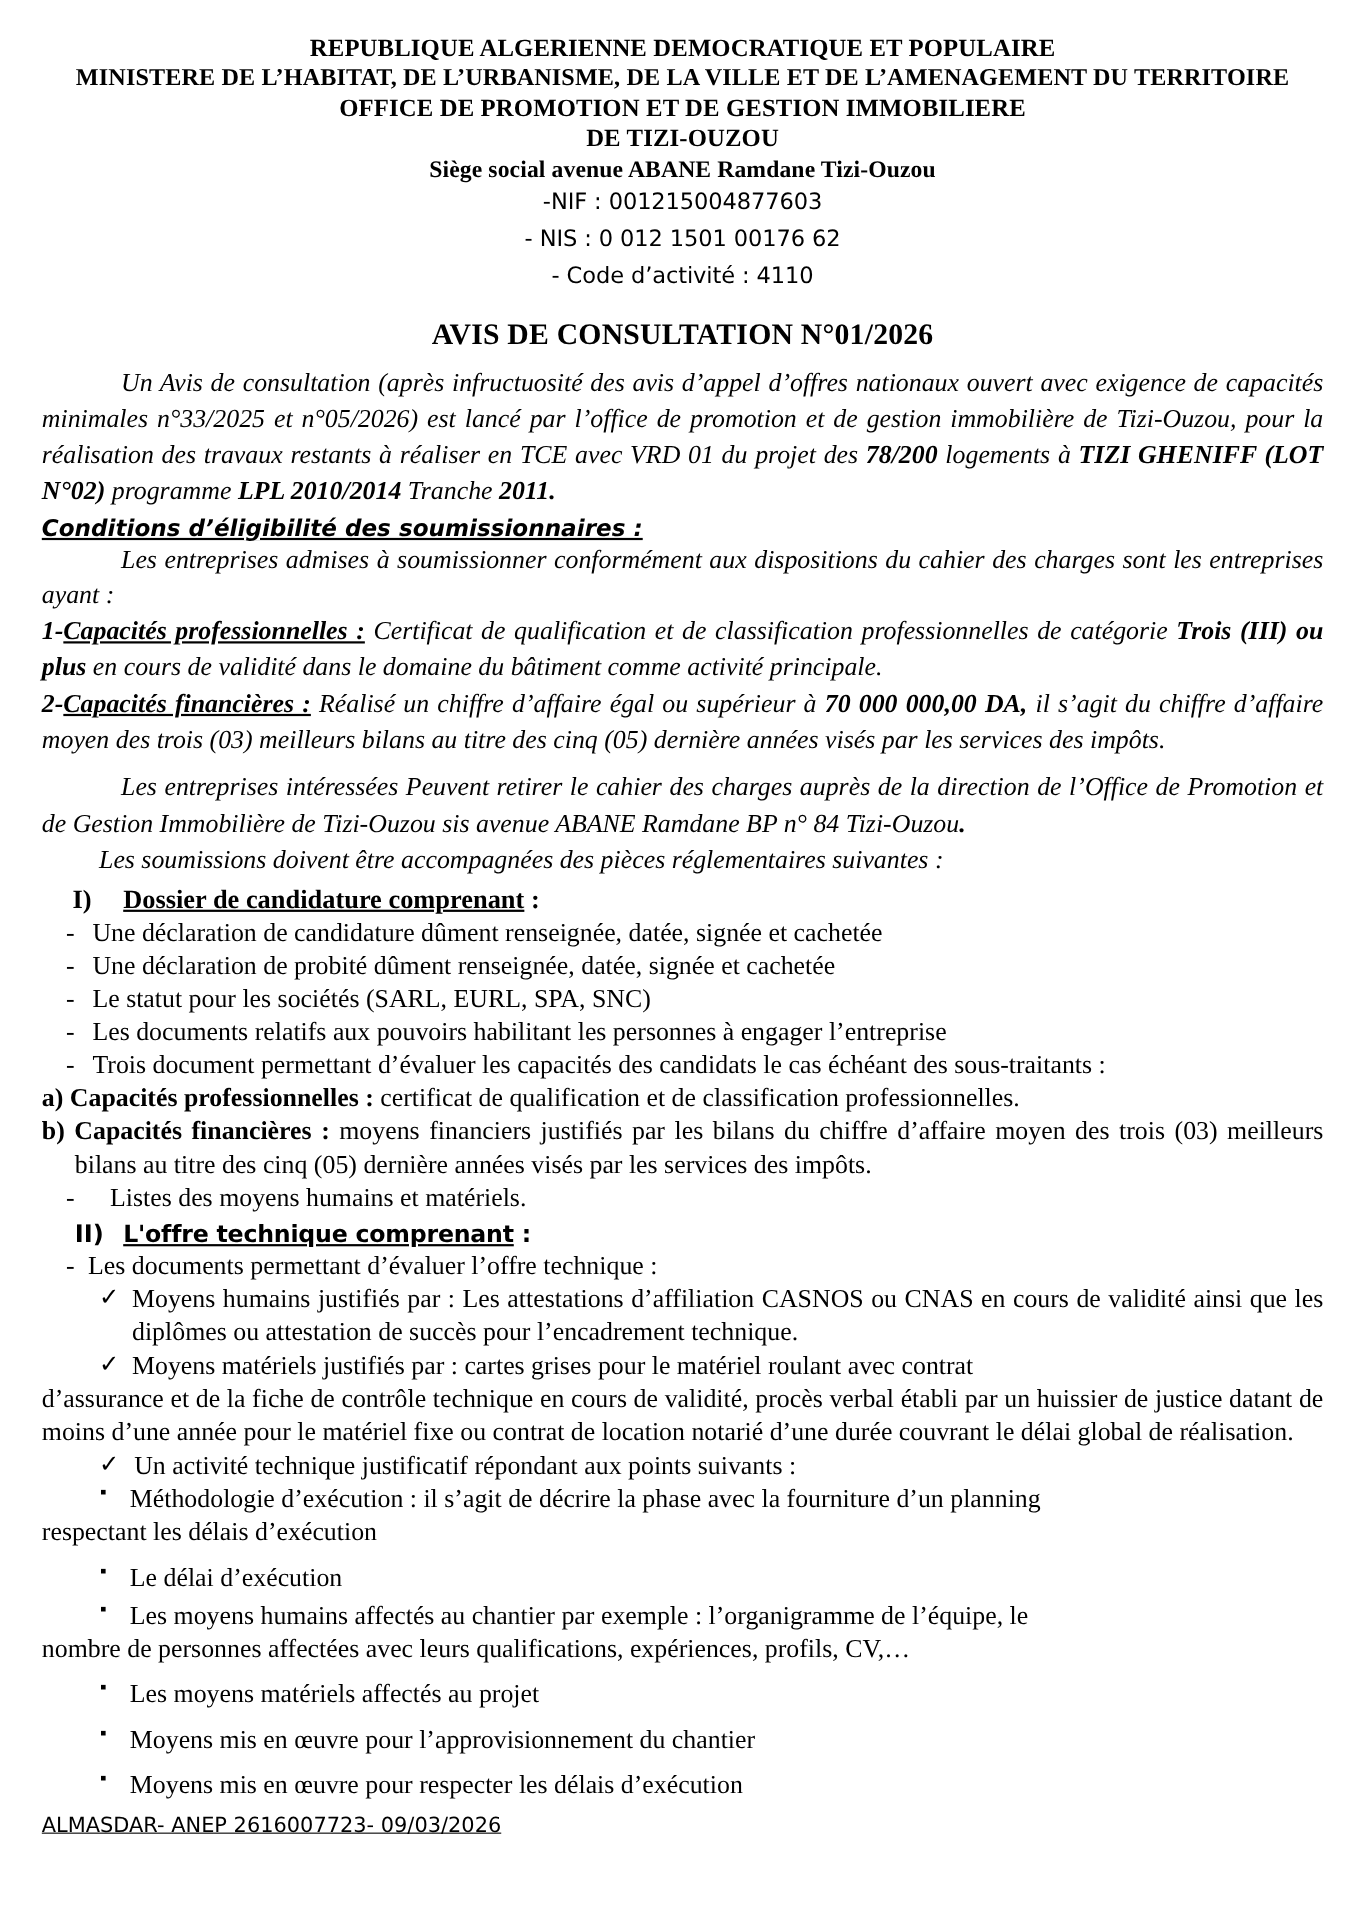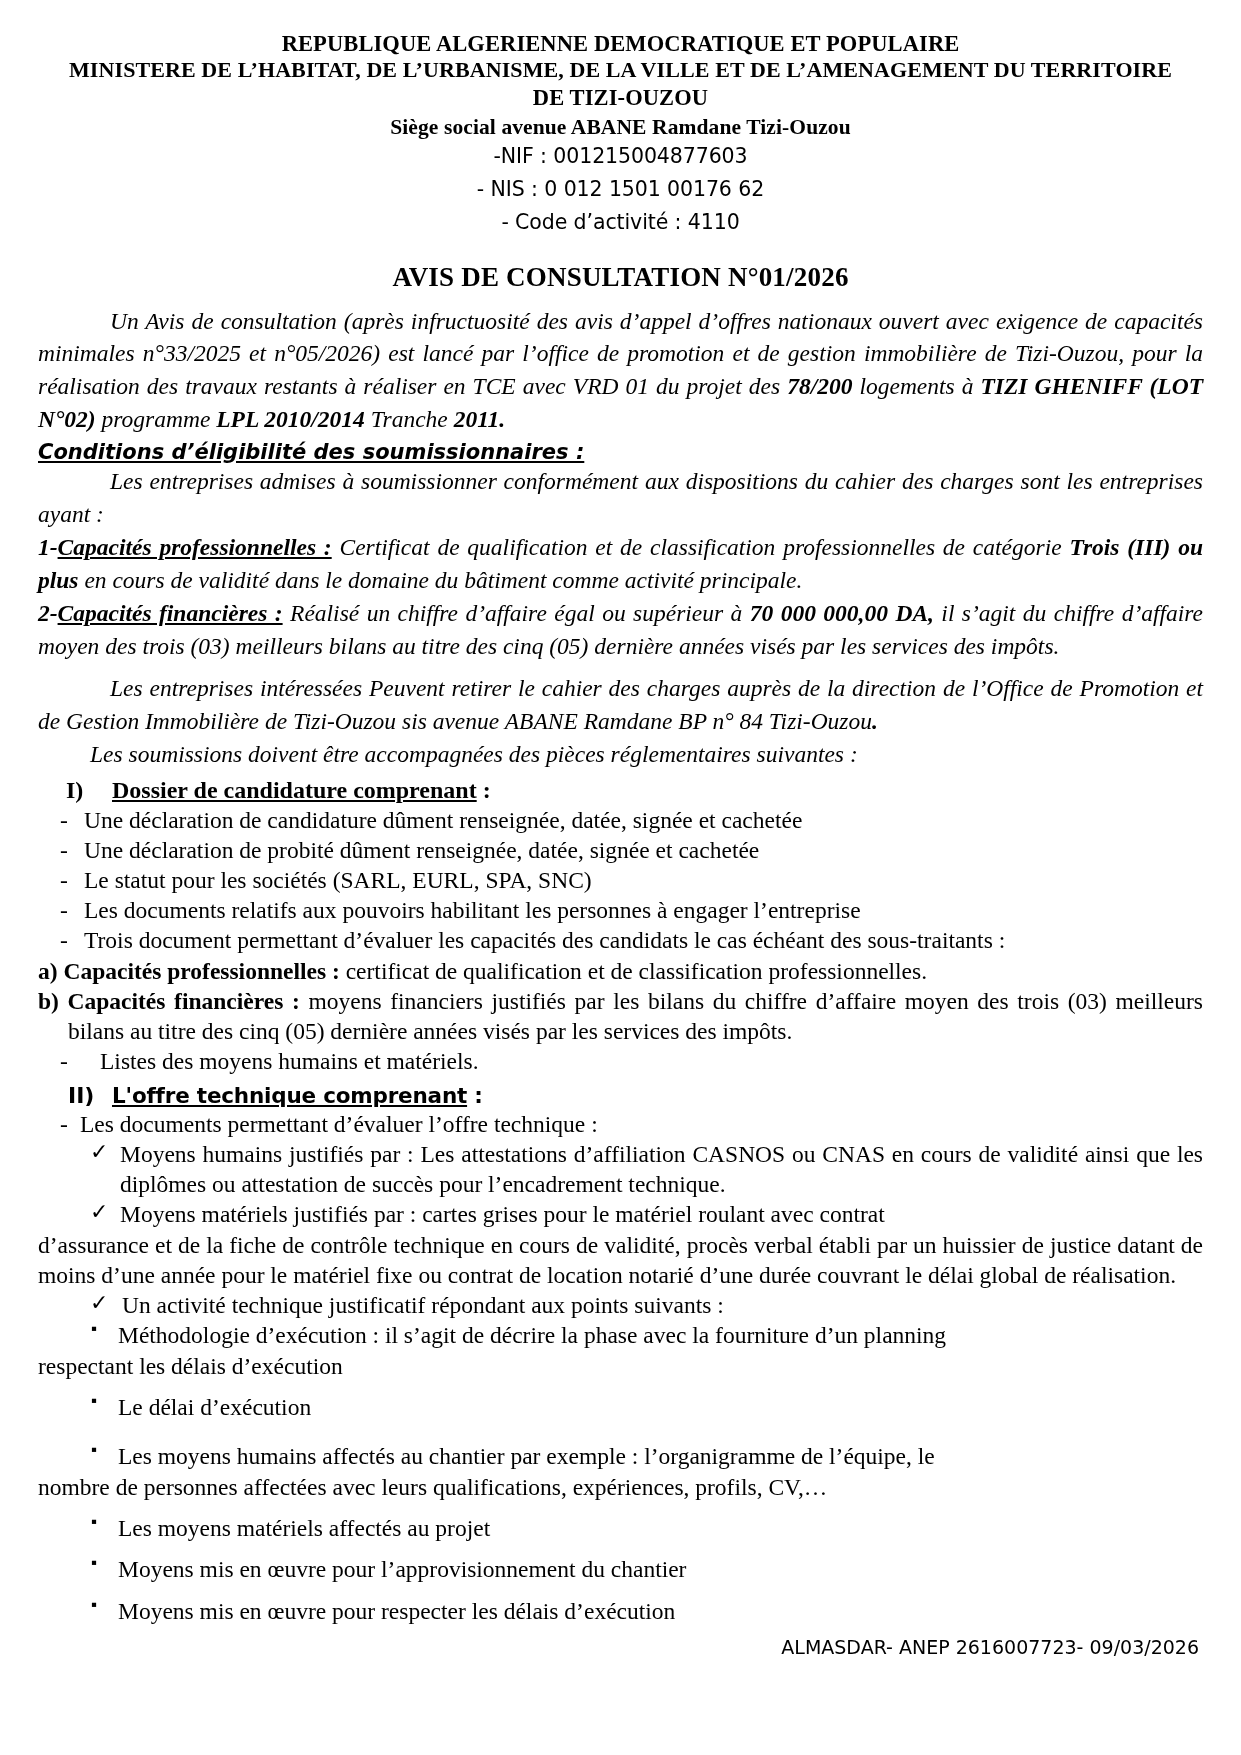--- a/index.html
+++ b/index.html
@@ -171,35 +171,36 @@
   .flow {
     font-family: "Liberation Serif", "DejaVu Serif", serif;
     font-size: 23.5px;
     line-height: 1.29;
     text-align: justify;
   }
 
   .footer {
     font-family: "DejaVu Sans", "Liberation Sans", sans-serif;
     font-size: 19px;
-    text-align: right;
     margin-top: 10px;
     padding-right: 4px;
+    text-decoration: underline;
   }
 
   .tight { margin: 0; }
 </style>
 </head>
 <body>
 
 <div class="page">
 
   <div>
     <div class="hdr-line">REPUBLIQUE ALGERIENNE DEMOCRATIQUE ET POPULAIRE</div>
     <div class="hdr-line wide">MINISTERE DE L’HABITAT, DE L’URBANISME, DE LA VILLE ET DE L’AMENAGEMENT DU TERRITOIRE</div>
+    <div class="hdr-line">OFFICE DE PROMOTION ET DE GESTION IMMOBILIERE</div>
     <div class="hdr-line">DE TIZI-OUZOU</div>
     <div class="hdr-line" style="font-size:21.5px;margin-top:2px;">Siège social avenue ABANE Ramdane Tizi-Ouzou</div>
     <div class="hdr-sans">-NIF : 001215004877603</div>
     <div class="hdr-sans">- NIS : 0 012 1501 00176 62</div>
     <div class="hdr-sans">- Code d’activité : 4110</div>
   </div>
 
   <div class="doc-title">AVIS DE CONSULTATION N°01/2026</div>
 
   <p class="narrow indent tight"><span>Un Avis de consultation (après infructuosité des avis d’appel d’offres nationaux ouvert avec exigence de capacités minimales n°33/2025 et n°05/2026) est lancé par l’office de promotion et de gestion immobilière de Tizi-Ouzou, pour la réalisation des travaux restants à réaliser en TCE avec VRD 01 du projet des </span><b>78/200</b><span> logements à </span><b>TIZI GHENIFF (LOT N°02)</b><span> programme </span><b>LPL 2010/2014</b><span> Tranche </span><b>2011.</b></p>
@@ -255,21 +256,21 @@
     <li class="check" style="padding-left:84px;">Un activité technique justificatif répondant aux points suivants :</li>
   </ul>
 
   <ul class="plain">
     <li class="square">Méthodologie d’exécution : il s’agit de décrire la phase avec la fourniture d’un planning</li>
   </ul>
   <p class="flow tight">respectant les délais d’exécution</p>
 
   <ul class="plain">
     <li class="square" style="margin-top:11px;">Le délai d’exécution</li>
-    <li class="square" style="margin-top:19px;">Les moyens humains affectés au chantier par exemple : l’organigramme de l’équipe, le</li>
+    <li class="square" style="margin-top:4px;">Les moyens humains affectés au chantier par exemple : l’organigramme de l’équipe, le</li>
   </ul>
   <p class="flow tight">nombre de personnes affectées avec leurs qualifications, expériences, profils, CV,…</p>
 
   <ul class="plain">
     <li class="square" style="margin-top:11px;">Les moyens matériels affectés au projet</li>
     <li class="square" style="margin-top:11px;">Moyens mis en œuvre pour l’approvisionnement du chantier</li>
     <li class="square" style="margin-top:11px;">Moyens mis en œuvre pour respecter les délais d’exécution</li>
   </ul>
 
   <div class="footer">ALMASDAR- ANEP 2616007723- 09/03/2026</div>

